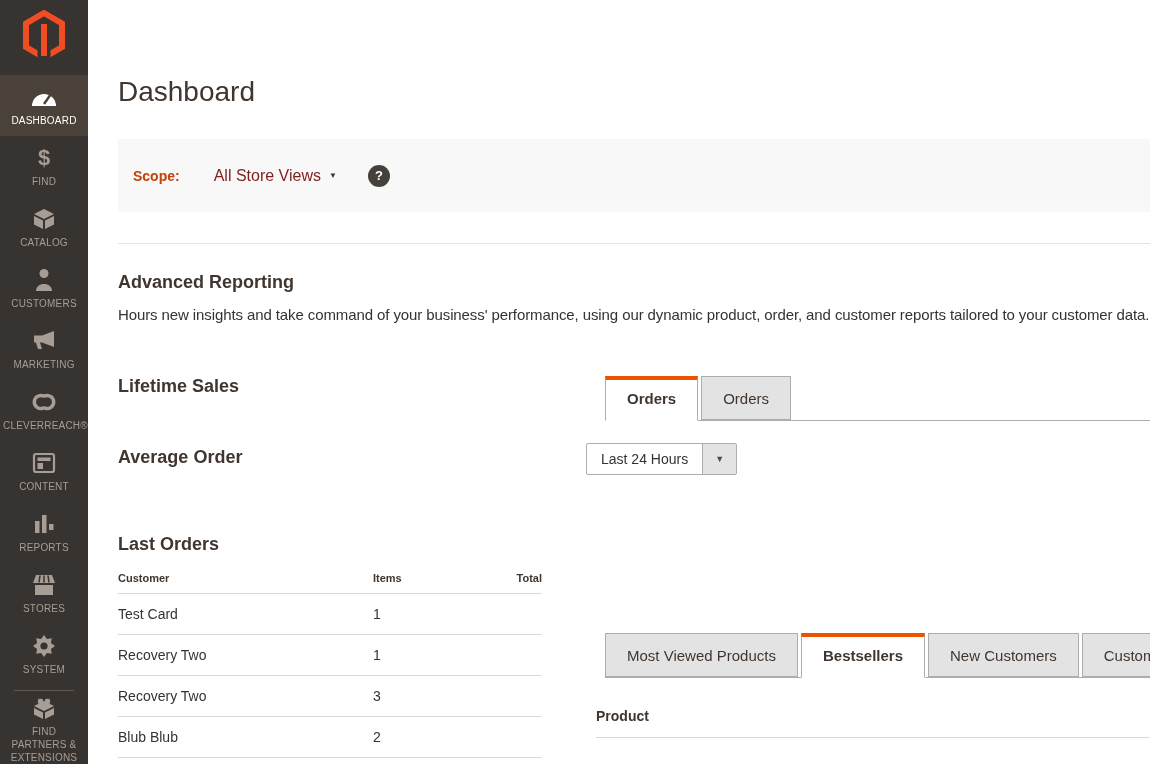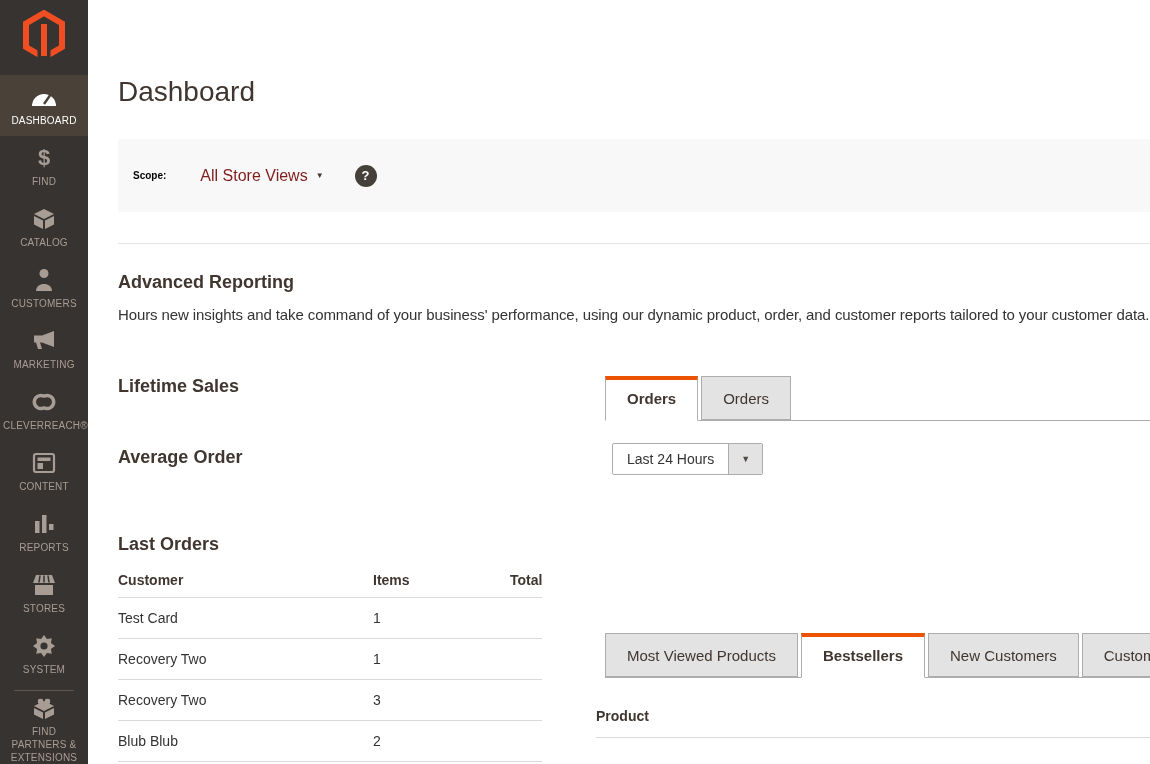--- a/index.html
+++ b/index.html
@@ -22,21 +22,21 @@
   .dollar-glyph { font-size:22px; font-weight:bold; line-height:22px; }
   .menu-divider { border-top:1px solid #5d574f; margin:5px 14px 6px; }
   .menu-item.partners { height:66px; }
 
   
   .main { margin-left:88px; position:relative; width:1062px; }
   .page-title { font-size:28px; font-weight:400; color:#41362f; margin:76px 0 0 30px; }
 
   .scope-bar { margin:31px 0 0 30px; height:73px; background:#f8f8f8;
     display:flex; align-items:center; padding-left:15px; }
-  .scope-label { font-size:10px; font-weight:bold; color:#000000; }
+  .scope-label { font-size:14px; font-weight:bold; color:#c2410c; }
   .scope-switcher { display:flex; align-items:center; margin-left:34px; cursor:pointer; }
   .scope-value { font-size:16px; color:#7f1d1d; }
   .scope-caret { font-size:8px; color:#41362f; margin-left:8px; }
   .help-btn { width:22px; height:22px; border-radius:50%; background:#45403a; color:#fff;
     font-size:13px; font-weight:bold; display:flex; align-items:center; justify-content:center;
     margin-left:31px; cursor:pointer; }
 
   .top-divider { border-top:1px solid #e3e3e3; margin:31px 0 0 30px; }
 
   .adv-title { font-size:18px; font-weight:bold; color:#41362f; margin:28px 0 0 30px; }
@@ -45,33 +45,33 @@
   .columns { display:flex; margin:53px 0 0 30px; gap:35px; }
   .col-left { width:424px; flex:none; }
   .col-right { flex:1; min-width:0; }
 
   h2.sec { font-size:18px; font-weight:bold; color:#41362f; line-height:21px; }
   .sec-average { margin-top:50px; }
   .sec-lastorders { margin-top:66px; }
 
   
   table.orders { width:100%; border-collapse:collapse; table-layout:fixed; margin-top:13px; }
-  table.orders th { text-align:left; font-size:14px; font-weight:bold; color:#41362f;
+  table.orders th { text-align:left; font-size:11px; font-weight:bold; color:#41362f;
     padding:4px 0 9px; border-bottom:1px solid #d9d9d9; }
   table.orders th.t-right, table.orders td.t-right { text-align:right; }
   table.orders td { font-size:14px; color:#333; padding:12px 0; border-bottom:1px solid #d9d9d9; }
 
   
   .tabs { display:flex; border-bottom:1px solid #adadad; align-items:flex-end;margin-left:28px; }
   .tab { font-size:15px; color:#41362f; background:#e3e3e3; border:1px solid #adadad;
     padding:13px 21px 12px; margin-right:3px; cursor:pointer; white-space:nowrap; }
   .tab.active { background:#fff; border-top:4px solid #eb5202; border-bottom:1px solid #fff;
     margin-bottom:-1px; padding:10px 21px 13px; font-weight:bold; }
 
-  .period-row { margin:22px 0 0 35px; }
+  .period-row { margin:22px 0 0 9px; }
   .dropdown { display:inline-flex; border:1px solid #adadad; border-radius:2px;
     background:#fff; height:32px; cursor:pointer; }
   .dd-value { padding:0 14px; font-size:14px; color:#333; display:flex; align-items:center; min-width:92px; }
   .dd-btn { width:34px; background:#e3e3e3; border-left:1px solid #adadad; display:flex;
     align-items:center; justify-content:center; color:#514c45; font-size:9px; }
 
   .bestseller-tabs { margin-top:158px; }
   .product-head { margin:30px 0 0 19px; font-size:14px; font-weight:bold; color:#41362f;
     padding-bottom:13px; border-bottom:1px solid #d9d9d9; }
 </style>

